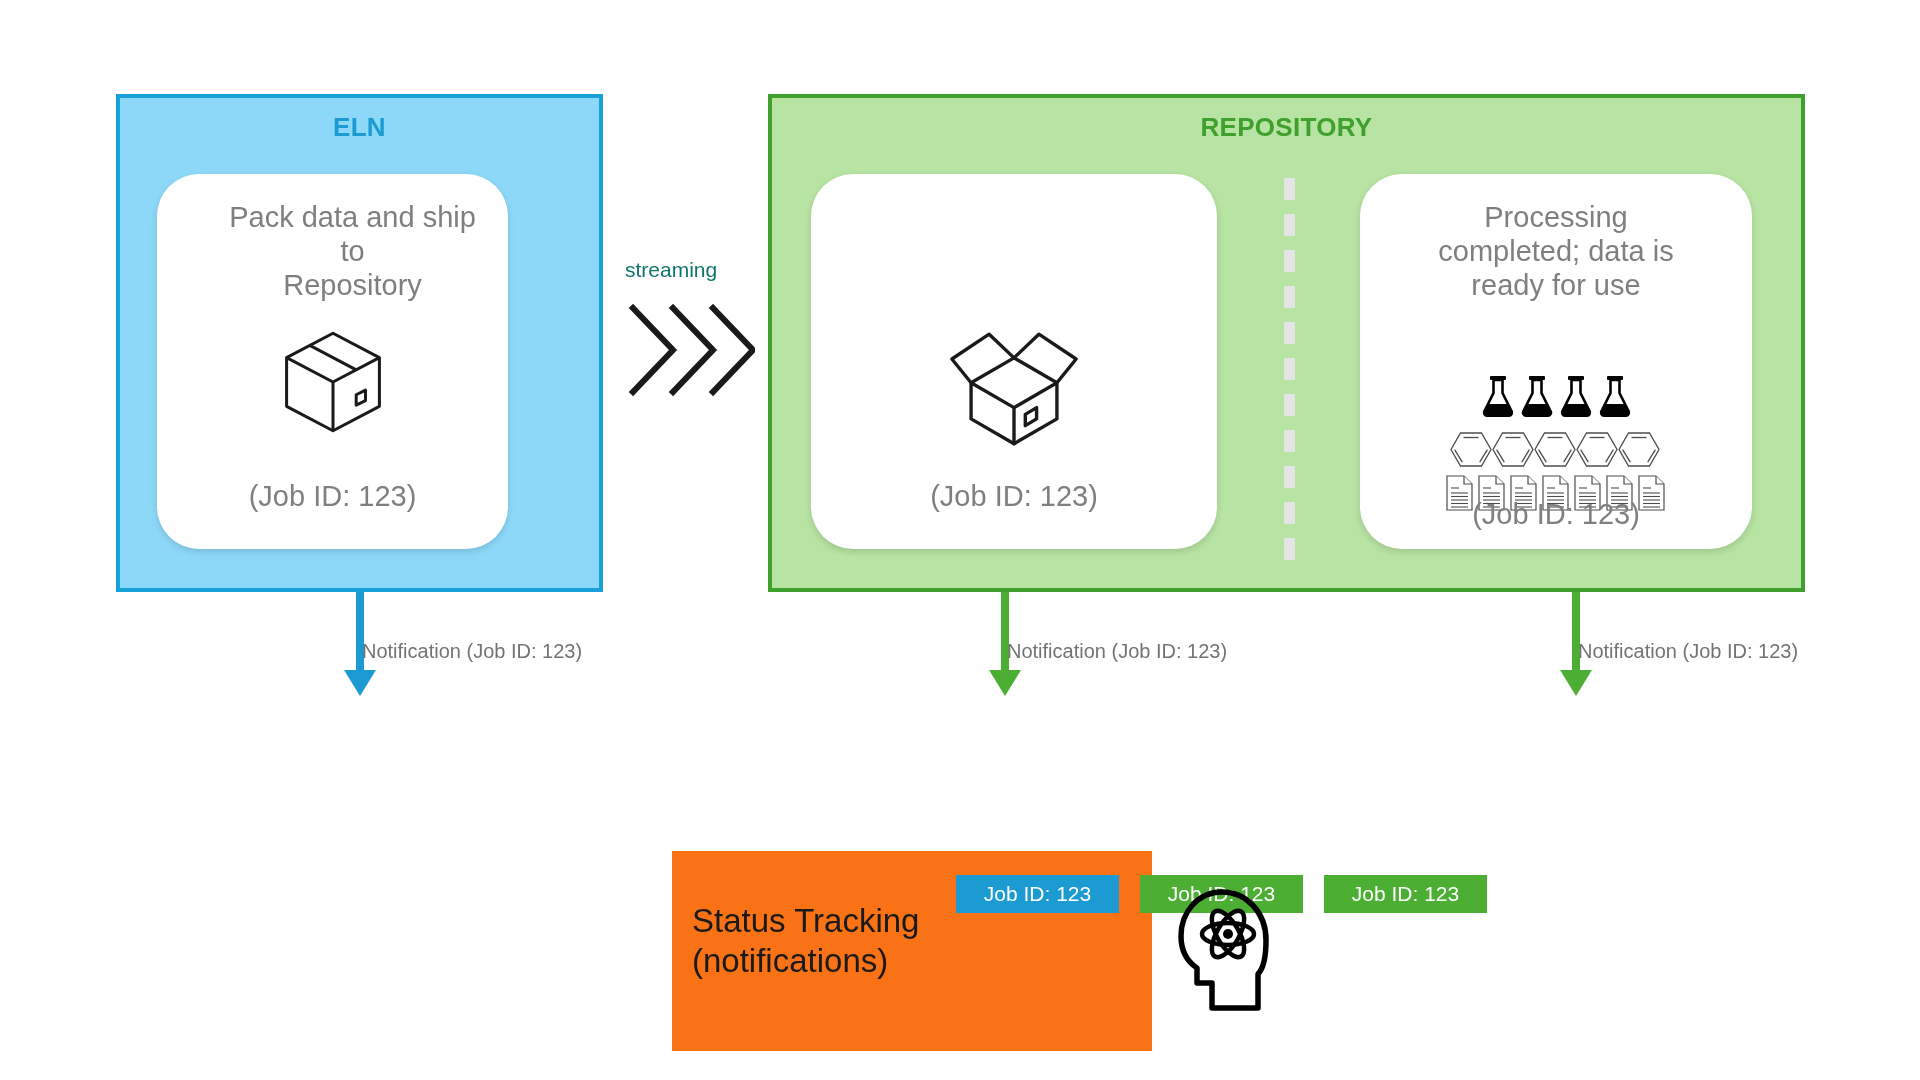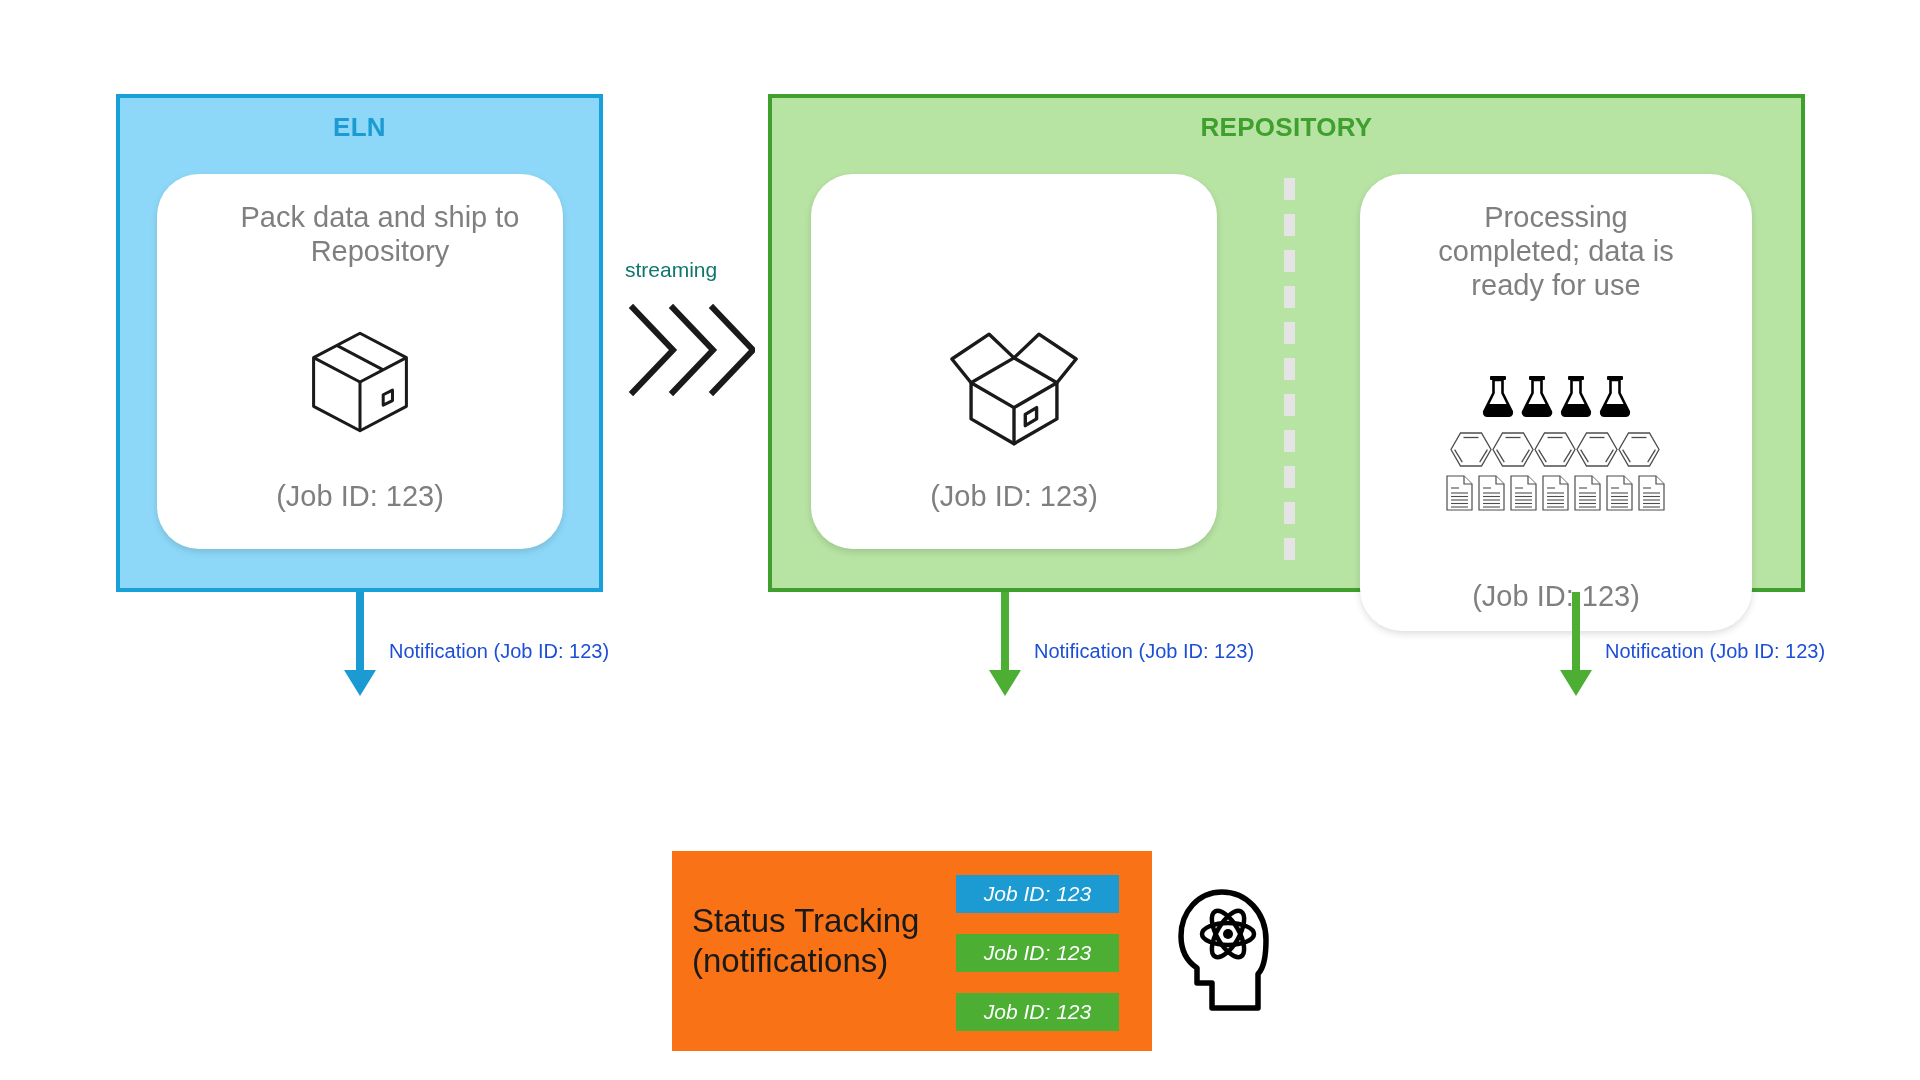--- a/index.html
+++ b/index.html
@@ -39,23 +39,23 @@
   
   .card {
     position: absolute;
     background: #ffffff;
     border-radius: 42px;
     box-shadow: 0 3px 7px rgba(0,0,0,0.13);
     display: flex; flex-direction: column;
     align-items: center;
     padding-top: 26px;
   }
-  #card-pack     { left: 157px; top: 174px; width: 406px; height: 375px; padding-left: 40px; }
+  #card-pack     { left: 157px; top: 174px; width: 351px; height: 375px; padding-left: 40px; }
   #card-receive  { left: 811px; top: 174px; width: 406px; height: 375px; }
-  #card-done     { left: 1360px; top: 174px; width: 392px; height: 457px; }
+  #card-done     { left: 1360px; top: 174px; width: 392px; height: 375px; }
 
   .card-title {
     color: #7F7F7F;
     font-size: 29px;
     line-height: 1.18;
     text-align: center;
     white-space: pre-line;
     padding: 0 18px;
   }
   .card-jobid {
@@ -100,23 +100,23 @@
     position: absolute; left: 0; top: -42px; width: 140px;
     font-size: 21px; color: #0f766e; text-align: left;
     white-space: nowrap;
   }
 
   
   .notif-group { position: absolute; }
   .notif-label {
     position: absolute;
     font-size: 20px;
-    color: #1d4ed8;
+    color: #737373;
     white-space: nowrap;
-    top: 48px; left: 22px; margin-left: 27px;
+    top: 48px; left: 22px;
   }
   #notif-eln   { left: 340px; top: 592px; }
   #notif-mid   { left: 985px; top: 592px; }
   #notif-right { left: 1556px; top: 592px; }
 
   
   #status-box {
     position: absolute;
     left: 672px; top: 851px;
     width: 480px; height: 200px;
@@ -128,21 +128,21 @@
     left: 20px; top: 50px;
     width: 256px;
     font-size: 33px;
     color: #1A1A1A;
     line-height: 1.2;
     white-space: pre-line;
   }
   #status-chips {
     position: absolute;
     left: 284px; top: 24px;
-    display: flex; flex-direction: column; gap: 21px; font-style: italic;
+    display: flex; flex-direction: row; gap: 21px;
   }
   .chip {
     width: 163px; height: 38px;
     display: flex; align-items: center; justify-content: center;
     color: #ffffff; font-size: 21px;
   }
   .chip-blue  { background: #1B9BD1; }
   .chip-green { background: #4CAF34; }
   #brain-icon-wrap {
     position: absolute;

